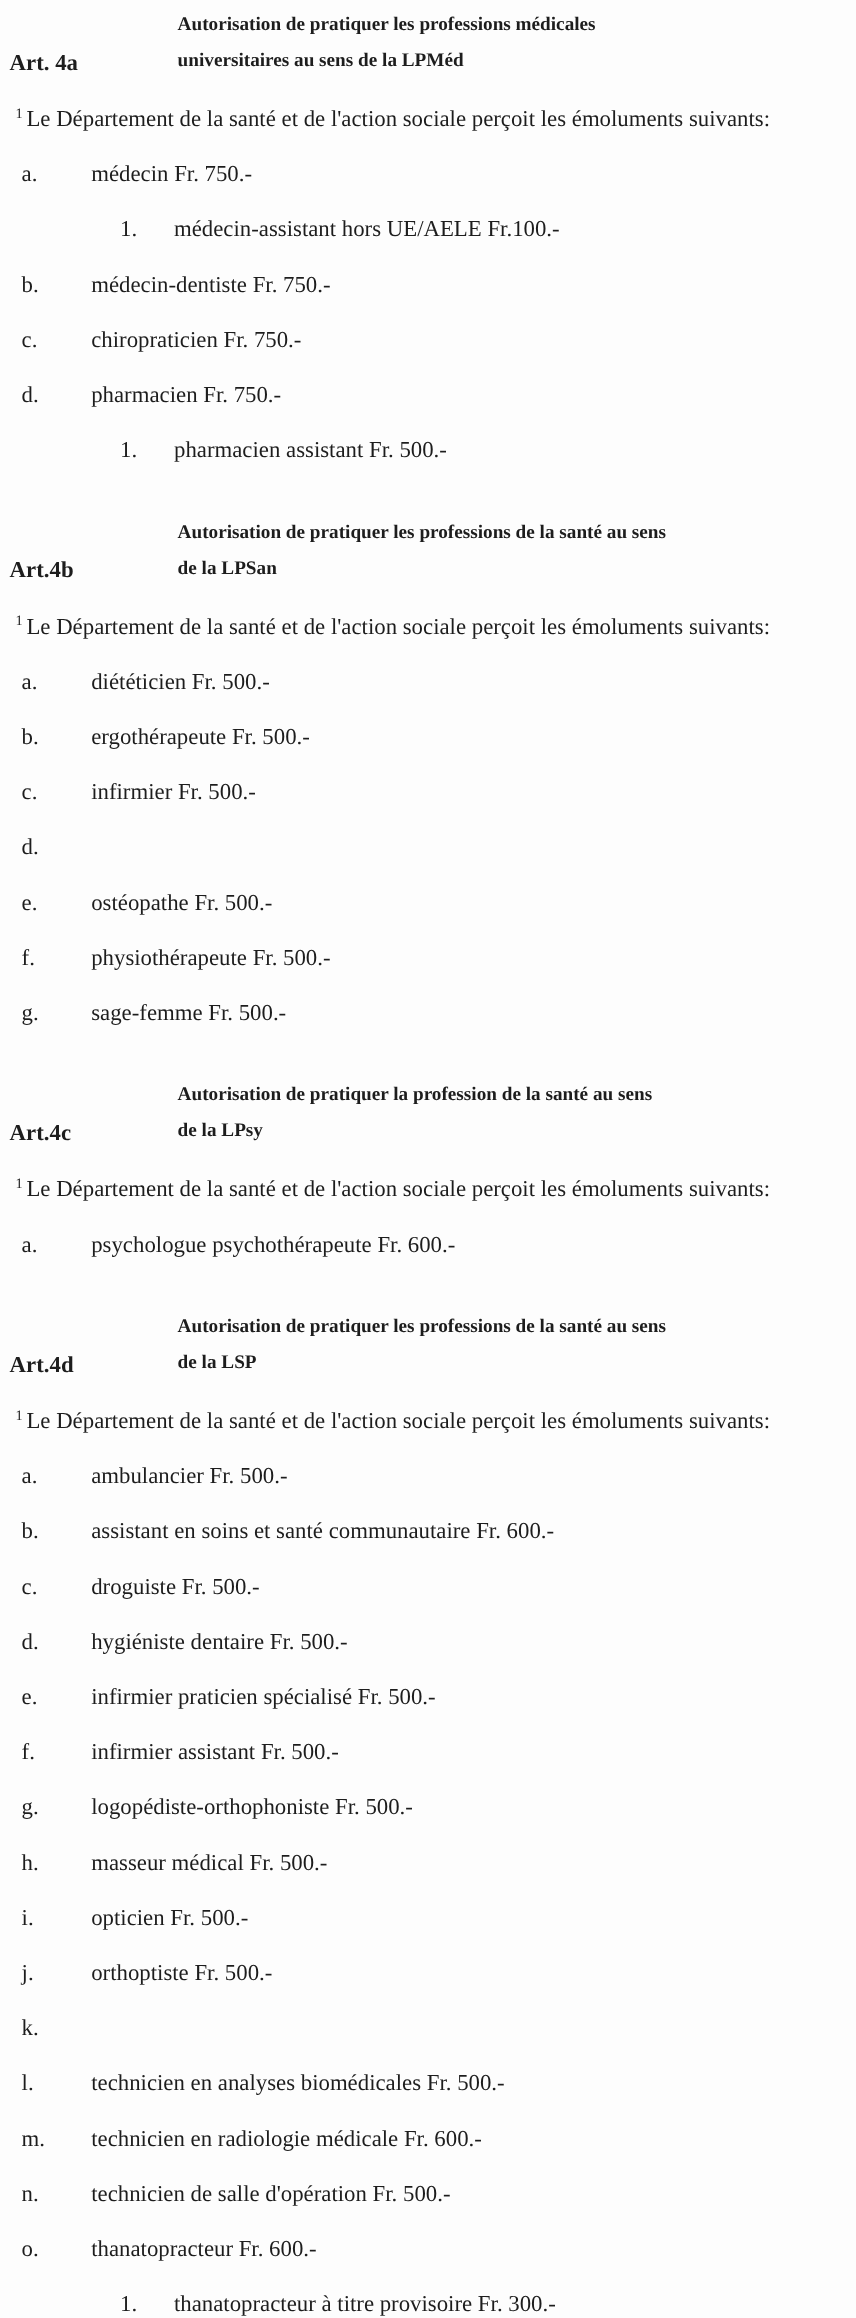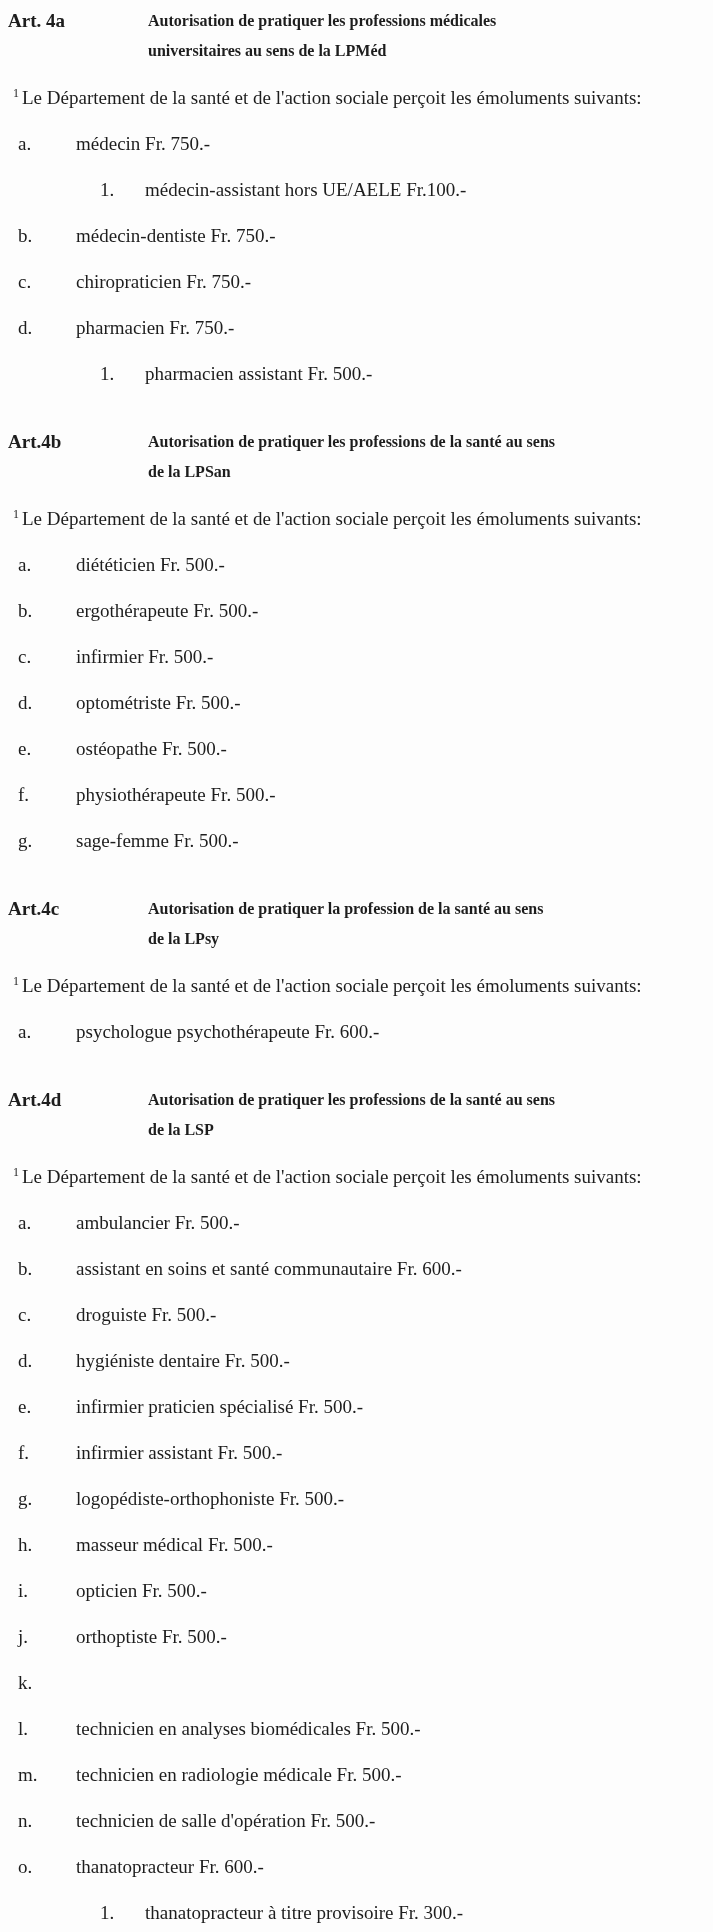--- a/index.html
+++ b/index.html
@@ -24,20 +24,21 @@
     align-items: flex-start;
     padding-left: 8px;
   }
   .art-label {
     flex: none;
     width: 140px;
     font-weight: bold;
     font-size: 19px;
     line-height: 30px;
     white-space: nowrap;
+    margin-top: 32px;
   }
   .art-title {
     margin: 0;
     font-weight: bold;
     font-size: 16px;
     line-height: 30px;
     max-width: 560px;
   }
   .art-title .tline { display: block; }
 
@@ -122,21 +123,20 @@
     <div class="item">
       <span class="marker">b.</span>
       <span class="itext">ergothérapeute Fr. 500.-</span>
     </div>
     <div class="item">
       <span class="marker">c.</span>
       <span class="itext">infirmier Fr. 500.-</span>
     </div>
     <div class="item">
       <span class="marker">d.</span>
-      <span class="itext">optométriste Fr. 500.-</span>
     </div>
     <div class="item">
       <span class="marker">e.</span>
       <span class="itext">ostéopathe Fr. 500.-</span>
     </div>
     <div class="item">
       <span class="marker">f.</span>
       <span class="itext">physiothérapeute Fr. 500.-</span>
     </div>
     <div class="item">
@@ -211,21 +211,21 @@
     </div>
     <div class="item">
       <span class="marker">k.</span>
     </div>
     <div class="item">
       <span class="marker">l.</span>
       <span class="itext">technicien en analyses biomédicales Fr. 500.-</span>
     </div>
     <div class="item">
       <span class="marker">m.</span>
-      <span class="itext">technicien en radiologie médicale Fr. 500.-</span>
+      <span class="itext">technicien en radiologie médicale Fr. 600.-</span>
     </div>
     <div class="item">
       <span class="marker">n.</span>
       <span class="itext">technicien de salle d'opération Fr. 500.-</span>
     </div>
     <div class="item">
       <span class="marker">o.</span>
       <span class="itext">thanatopracteur Fr. 600.-</span>
     </div>
     <div class="item lvl2">

